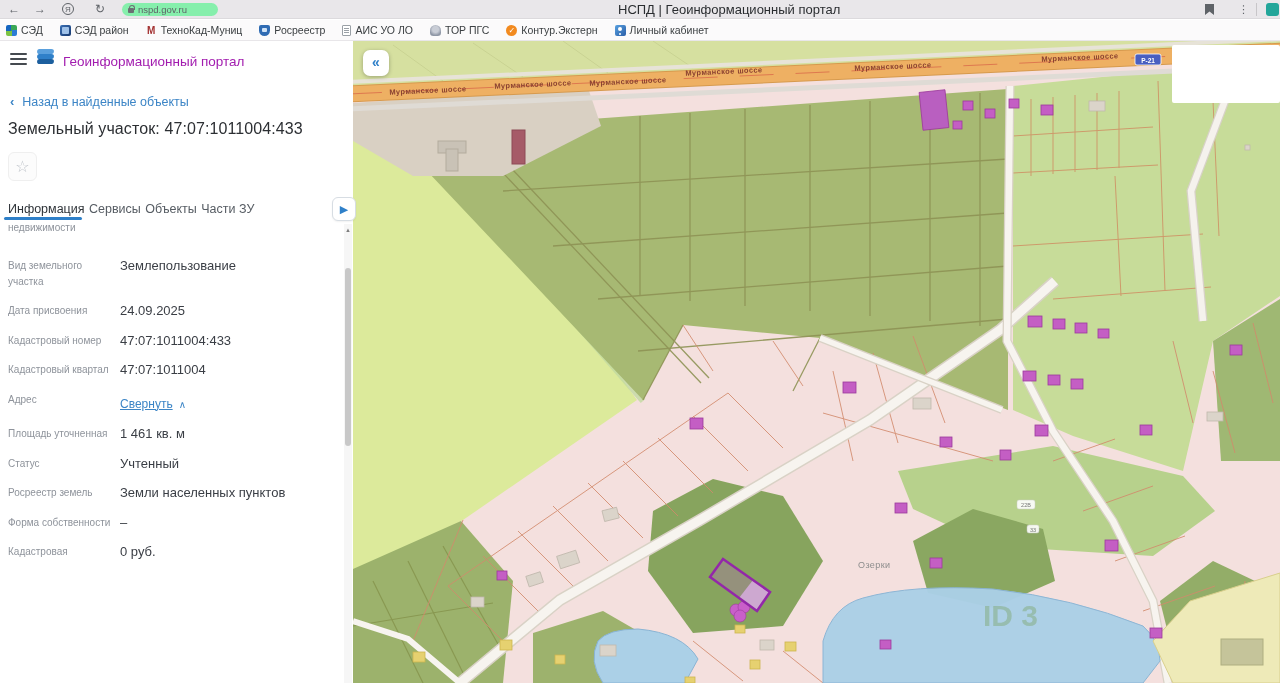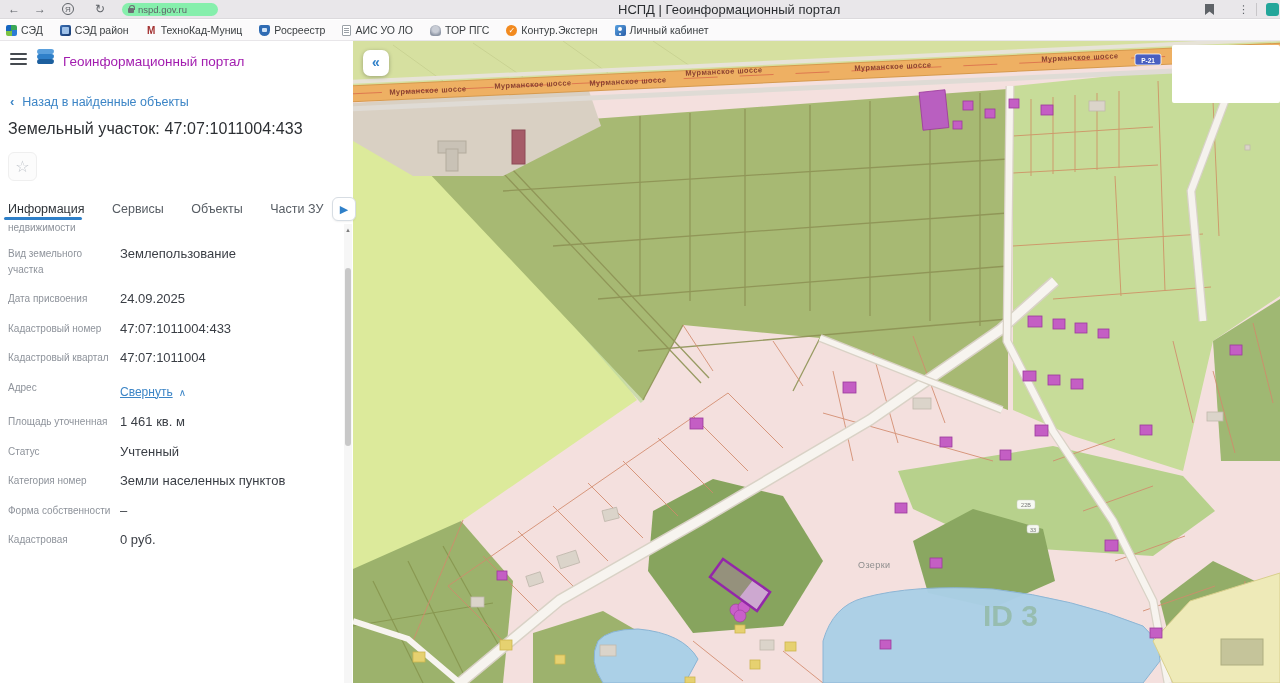--- a/index.html
+++ b/index.html
@@ -47,27 +47,27 @@
   .logo i { position:absolute; left:0; width:17px; height:5px; border-radius:2px 4px 2px 4px; transform:skewX(-12deg); }
   .logo i:nth-child(1){ top:0; background:#5aa0dd; }
   .logo i:nth-child(2){ top:5px; background:#2f80c9; }
   .logo i:nth-child(3){ top:10px; background:#1c5f9e; }
   .app-title { position:absolute; left:63px; top:13px; font-size:13.5px; color:#a21caf; }
   .back-link { position:absolute; left:10px; top:53px; font-size:12.5px; color:#3c85c6; cursor:pointer; display:flex; gap:8px; align-items:center; }
   .back-chev { font-size:13px; font-weight:bold; }
   .page-title { position:absolute; left:8px; top:79px; font-size:16px; color:#2c2f33; letter-spacing:.1px;text-align:right; }
   .star-btn { position:absolute; left:8px; top:111px; width:29px; height:29px; border:1px solid #efefef; border-radius:6px; background:#fcfcfc; color:#c0c5cb; font-size:16px; text-align:center; line-height:27px; cursor:pointer; }
   .tabs { position:absolute; left:8px; top:158px; width:322px; height:20px; overflow:hidden; white-space:nowrap; }
-  .tab { display:inline-block; margin-right:23px; font-size:12.5px; color:#565c63; cursor:pointer;text-align:center; }
+  .tab { display:inline-block; font-size:12.5px; color:#565c63; cursor:pointer;text-align:center; }
   .tab.active { color:#2f3439; }
   .tab-underline { position:absolute; left:4px; top:176px; width:78px; height:3px; background:#2f80c9; border-radius:2px; }
   .tab-next { position:absolute; left:332px; top:156px; width:24px; height:24px; border:1px solid #d7dde3; border-radius:6px; background:#fff; color:#2f80c9; font-size:11px; text-align:center; line-height:22px; cursor:pointer; box-shadow:0 1px 2px rgba(0,0,0,.06); }
 
   .content { position:absolute; left:0; top:181px; width:344px; height:461px; overflow:hidden; padding-left:8px; }
-  .fragment { font-size:10px; color:#8e939b; height:16px; margin-bottom:8px; }
+  .fragment { font-size:10px; color:#8e939b; height:16px; margin-bottom:20px; }
   .row { display:flex; margin-bottom:13px; }
   .row .lbl { width:112px; padding-right:8px; font-size:10px; color:#8e939b; line-height:16px; flex:none; }
   .row .val { width:212px; font-size:13px; color:#3a3e45; line-height:16.5px; }
   .collapse-link { margin-top:4px; font-size:12px; color:#3c85c6; cursor:pointer; }
   .collapse-link .cl-txt { text-decoration:underline; }
   .caret-up { font-size:10px; margin-left:6px; text-decoration:none; display:inline-block; }
 
   .scrollbar { position:absolute; right:1px; top:183px; width:8px; height:459px; background:#f6f6f6; }
   .sb-up { position:absolute; top:0; left:0; width:8px; height:12px; color:#7d7d7d; font-size:6px; text-align:center; line-height:12px; cursor:pointer; }
   .sb-thumb { position:absolute; top:44px; left:1px; width:6px; height:178px; background:#c8c8c8; border-radius:3px; cursor:grab; }
@@ -413,21 +413,21 @@
       </div>
       <div class="row">
           <div class="lbl">Площадь уточненная</div>
           <div class="val">1 461 кв. м</div>
         </div>
       <div class="row">
           <div class="lbl">Статус</div>
           <div class="val">Учтенный</div>
         </div>
       <div class="row">
-          <div class="lbl">Категория номер</div>
+          <div class="lbl">Росреестр земель</div>
           <div class="val">Земли населенных пунктов</div>
         </div>
       <div class="row">
           <div class="lbl">Форма собственности</div>
           <div class="val">–</div>
         </div>
       <div class="row">
           <div class="lbl">Кадастровая</div>
           <div class="val">0 руб.</div>
         </div>

